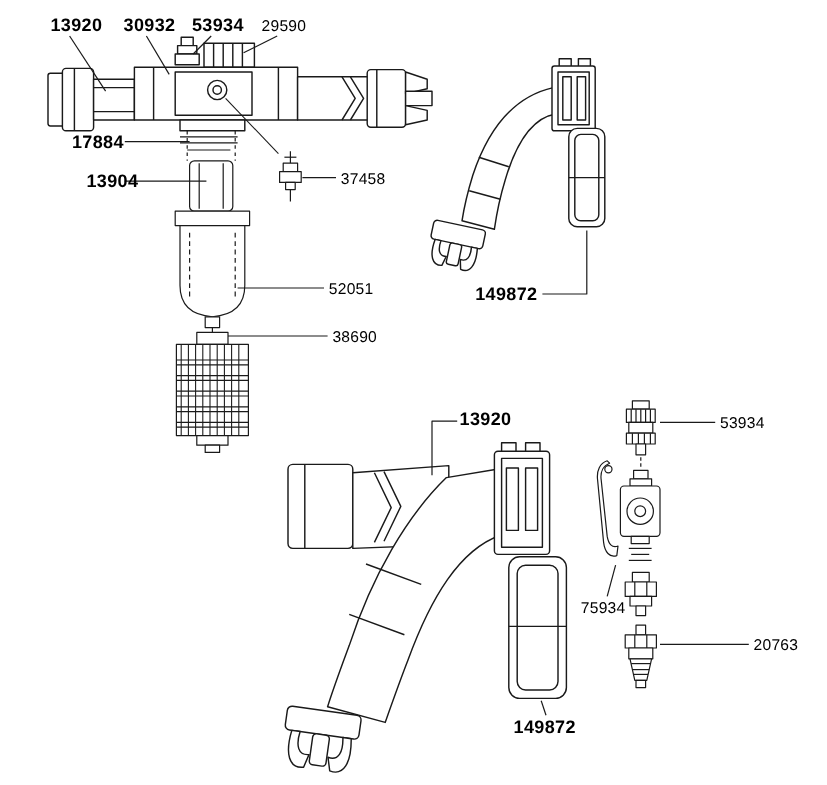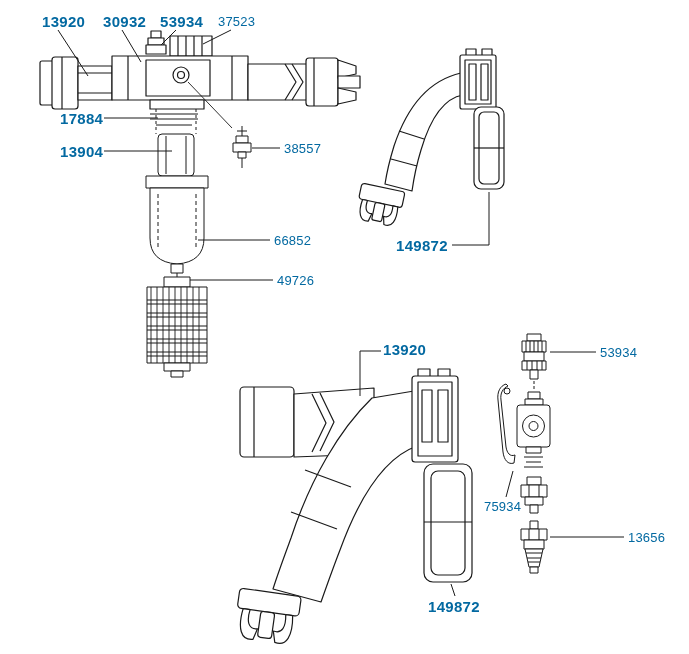--- a/index.html
+++ b/index.html
@@ -9,21 +9,21 @@
     position: relative;
     width: 689px;
     height: 654px;
     background: #ffffff;
     overflow: hidden;
   }
   .stage svg { position: absolute; left: 0; top: 0; }
   .lbl {
     position: absolute;
     font-size: 13px;
-    color: #0369a1;
+    color: #000000;
     white-space: nowrap;
     letter-spacing: 0.2px;
   }
   .lbl.bold {
     font-weight: bold;
     font-size: 15px;
     letter-spacing: 0.3px;
   }
 </style>
 </head>
@@ -242,26 +242,26 @@
       <line x1="596" y1="352" x2="550" y2="352"></line>
       <line x1="506" y1="497" x2="513" y2="471"></line>
       <line x1="624" y1="537" x2="550" y2="537"></line>
       <line x1="455" y1="596" x2="451" y2="584"></line>
     </g>
   </svg>
 
   <div class="lbl bold" style="left:42px;top:13px">13920</div>
   <div class="lbl bold" style="left:103px;top:13px">30932</div>
   <div class="lbl bold" style="left:160px;top:13px">53934</div>
-  <div class="lbl" style="left:218px;top:14px">37523</div>
+  <div class="lbl" style="left:218px;top:14px">29590</div>
   <div class="lbl bold" style="left:60px;top:110px">17884</div>
-  <div class="lbl bold" style="left:60px;top:143px">13904</div>
-  <div class="lbl" style="left:284px;top:141px">38557</div>
-  <div class="lbl" style="left:274px;top:233px">66852</div>
-  <div class="lbl" style="left:277px;top:273px">49726</div>
+  <div class="lbl bold" style="left:72px;top:143px">13904</div>
+  <div class="lbl" style="left:284px;top:141px">37458</div>
+  <div class="lbl" style="left:274px;top:233px">52051</div>
+  <div class="lbl" style="left:277px;top:273px">38690</div>
   <div class="lbl bold" style="left:396px;top:237px">149872</div>
   <div class="lbl bold" style="left:383px;top:341px">13920</div>
   <div class="lbl" style="left:600px;top:345px">53934</div>
   <div class="lbl" style="left:484px;top:499px">75934</div>
-  <div class="lbl" style="left:628px;top:530px">13656</div>
+  <div class="lbl" style="left:628px;top:530px">20763</div>
   <div class="lbl bold" style="left:428px;top:598px">149872</div>
 
 </div>
 
 </body></html>

